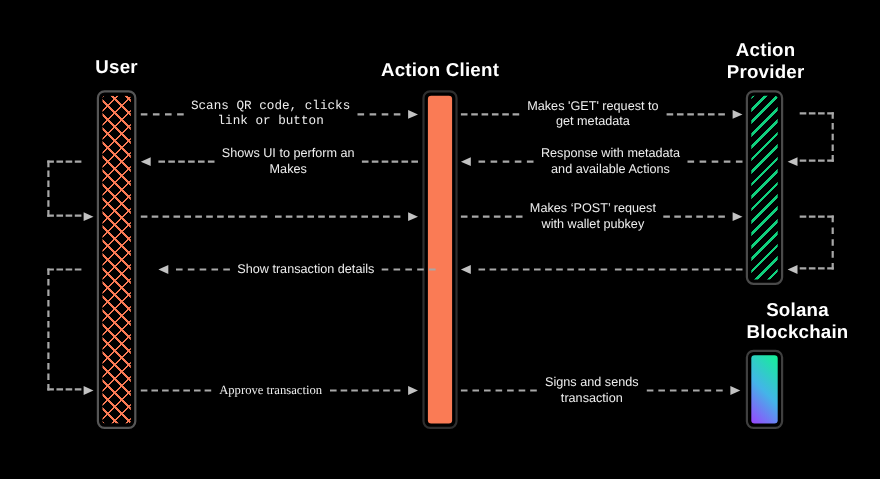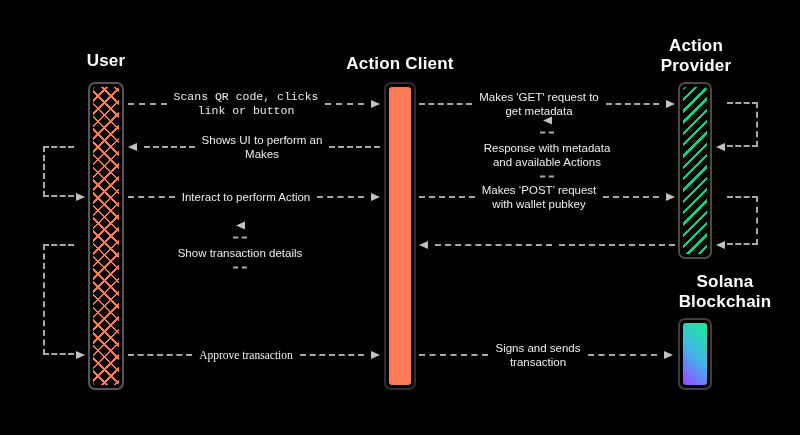--- a/index.html
+++ b/index.html
@@ -86,45 +86,44 @@
   </div>
   <div class="msg" style="left:128px;top:147px;width:252px;">
     <span class="arr arr-l"></span>
     <span class="line"></span>
     <span class="label">Shows UI to perform an
 Makes</span>
     <span class="line"></span>
   </div>
   <div class="msg" style="left:128px;top:197px;width:252px;">
     <span class="line"></span>
-    <span class="label">Interact to perform Action</span>
     <span class="line"></span>
     <span class="arr arr-r"></span>
   </div>
-  <div class="msg" style="left:114px;top:245px;width:252px;flex-direction:column;">
+  <div class="msg" style="left:144px;top:245px;width:252px;">
     <span class="arr arr-l"></span>
     <span class="line"></span>
     <span class="label">Show transaction details</span>
     <span class="line"></span>
   </div>
   <div class="msg" style="left:128px;top:355px;width:252px;font-family:Liberation Serif, serif;">
     <span class="line"></span>
     <span class="label">Approve transaction</span>
     <span class="line"></span>
     <span class="arr arr-r"></span>
   </div>
 
   <div class="msg" style="left:419px;top:104px;width:256px;">
     <span class="line"></span>
     <span class="label">Makes 'GET' request to
 get metadata</span>
     <span class="line"></span>
     <span class="arr arr-r"></span>
   </div>
-  <div class="msg" style="left:419px;top:147px;width:256px;flex-direction:column;">
+  <div class="msg" style="left:419px;top:147px;width:256px;">
     <span class="arr arr-l"></span>
     <span class="line"></span>
     <span class="label">Response with metadata
 and available Actions</span>
     <span class="line"></span>
   </div>
   <div class="msg" style="left:419px;top:197px;width:256px;">
     <span class="line"></span>
     <span class="label">Makes ‘POST’ request
 with wallet pubkey</span>

